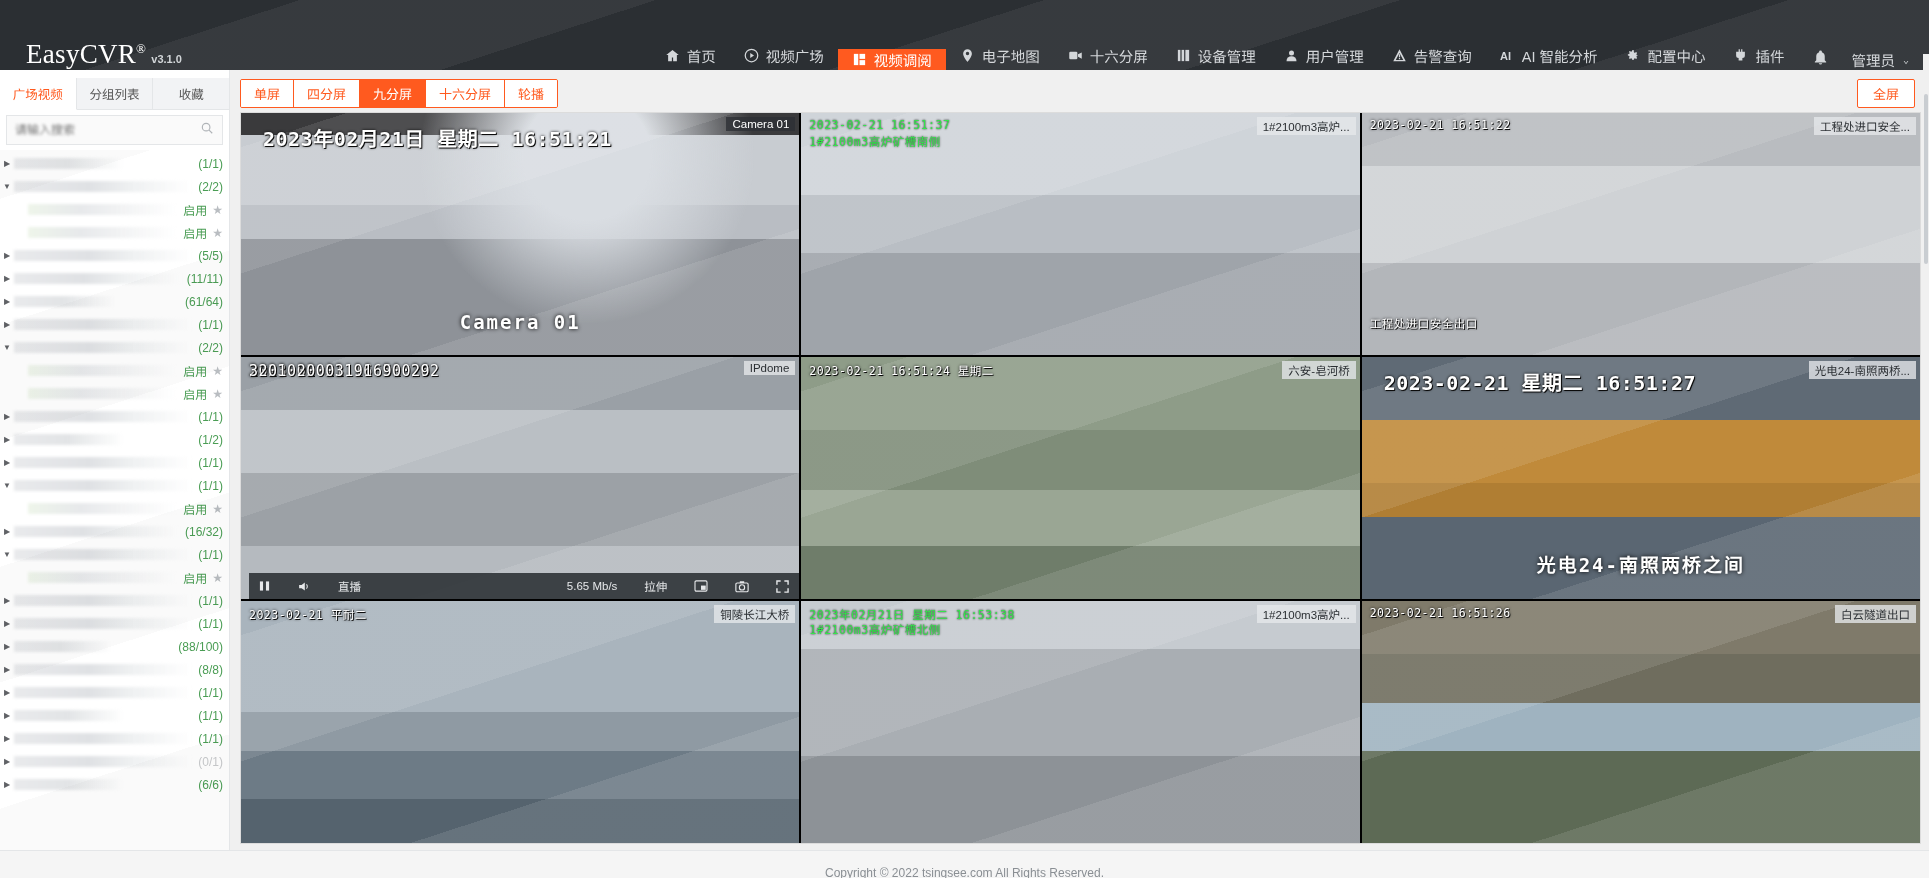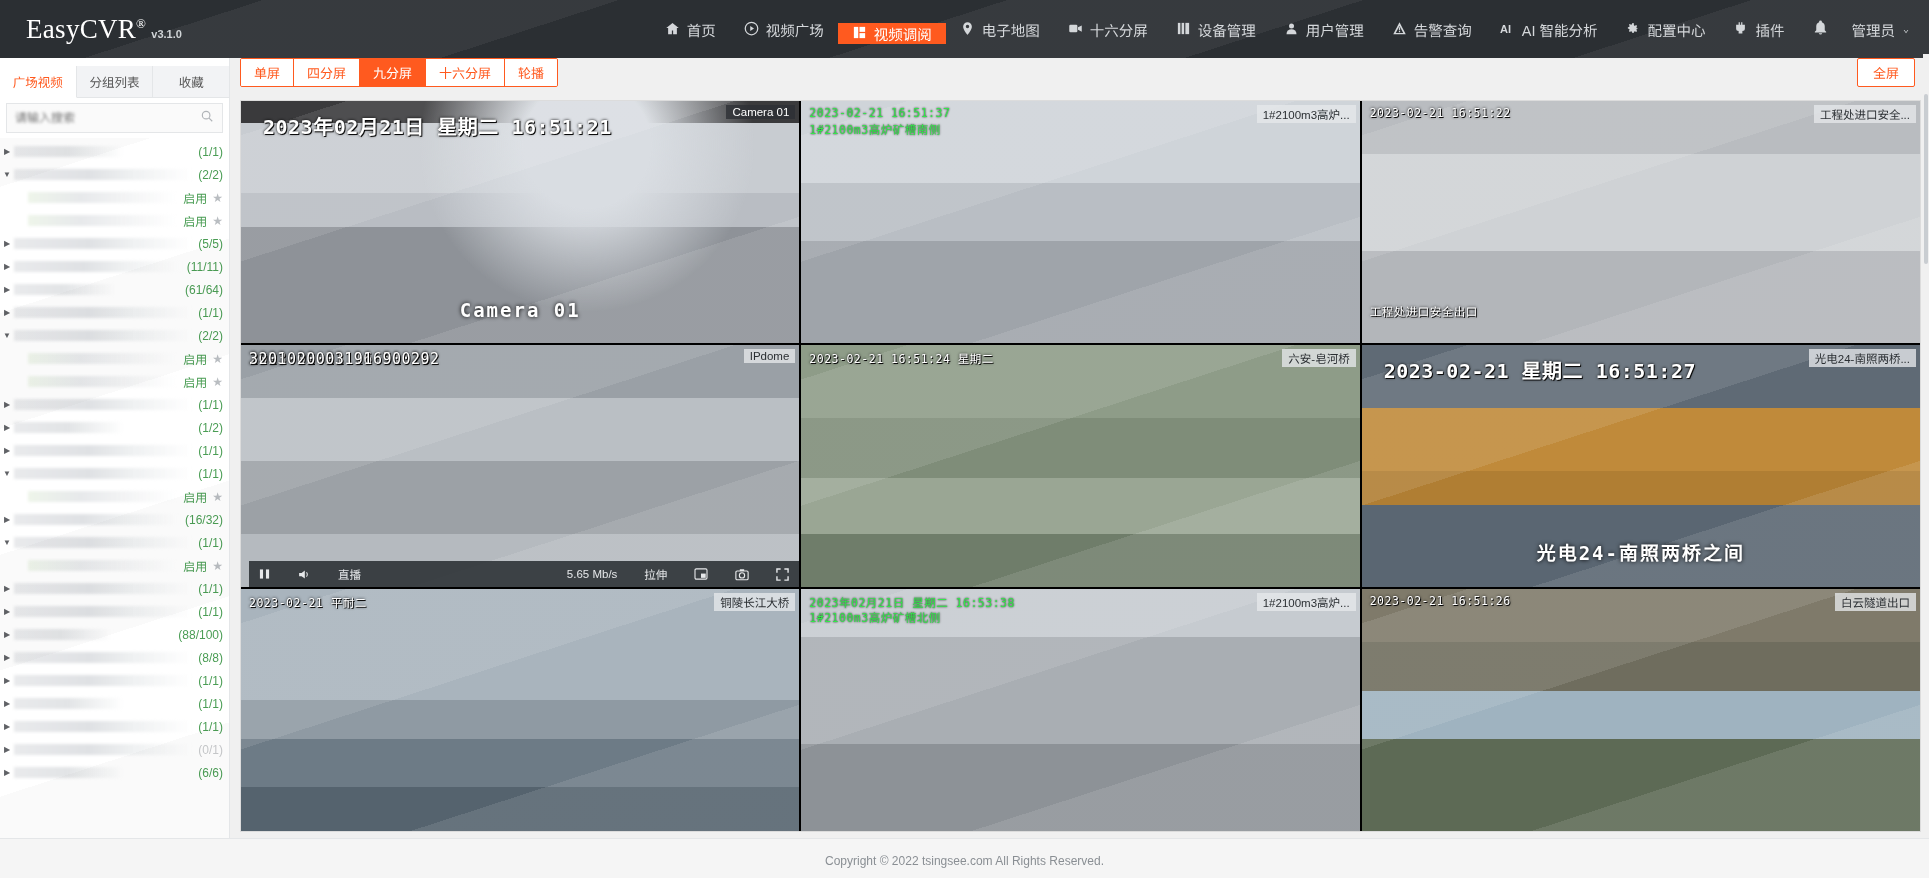--- a/index.html
+++ b/index.html
@@ -6,22 +6,22 @@
   * { box-sizing: border-box; margin: 0; padding: 0; }
   html, body {
     width: 1929px; height: 878px;
     font-family: "Liberation Sans", "DejaVu Sans", sans-serif;
     background: #f0f0f0; overflow: hidden;
   }
   body { position: relative; }
 
   
   .topbar {
-    height: 58px; background: #2b2f33; color: #d6d9dc;
-    display: flex; align-items: center; position: relative; overflow: hidden;
+    height: 70px; background: #2b2f33; color: #d6d9dc;
+    display: flex; align-items: flex-end; position: relative; overflow: hidden;
   }
   .topbar::after{
     content:""; position:absolute; inset:0; pointer-events:none;
     background:
       repeating-linear-gradient(-18deg, rgba(255,255,255,.055) 0 110px, rgba(255,255,255,0) 110px 230px);
   }
   .logo-wrap {
     display:flex; align-items: baseline; padding: 0 18px 0 26px; min-width: 250px;
   }
   .logo { font-size: 27px; color: #fff; font-family:"Liberation Serif", serif; letter-spacing:.3px;}
@@ -81,21 +81,21 @@
   .tlabel.short{ background:linear-gradient(90deg,#e9eaec 0%, #e2e4e6 30%, rgba(255,255,255,0) 62%);}
   .tlabel.leaf{ background:linear-gradient(90deg,#eef5ea 0%, #e7e9eb 35%, #f1f2f3 60%, rgba(255,255,255,0) 100%);}
   .tcount{ font-size:12px; color:#4a9d54; white-space:nowrap;}
   .tcount.off{ color:#c8cacc; }
   .tstatus{ font-size:12px; color:#4a9d54; white-space:nowrap;}
   .tstar{ color:#b9bdc1; font-size:12px; margin-left:5px;}
   .tnode.leaf{ padding-left:28px; }
 
   
   .main{ flex:1; display:flex; flex-direction:column; background:#f0f0f0; min-width:0;}
-  .toolbar{ height:42px; display:flex; align-items:flex-start; padding:0 14px 11px 10px; }
+  .toolbar{ height:42px; display:flex; align-items:flex-end; padding:0 14px 4px 10px; }
   .segs{ display:flex; border:1px solid #ff5a1f; border-radius:2px; overflow:hidden;}
   .seg{
     padding:4px 13px; font-size:13px; color:#ff5a1f; background:#fff;
     border-right:1px solid #ff5a1f; cursor:pointer; white-space:nowrap;
   }
   .seg:last-child{border-right:none;}
   .seg.active{ background:#ff5a1f; color:#fff;}
   .fullbtn{
     margin-left:auto; padding:4px 15px; font-size:13px; color:#ff5a1f;
     border:1px solid #ff5a1f; background:#fff; border-radius:2px; cursor:pointer;

